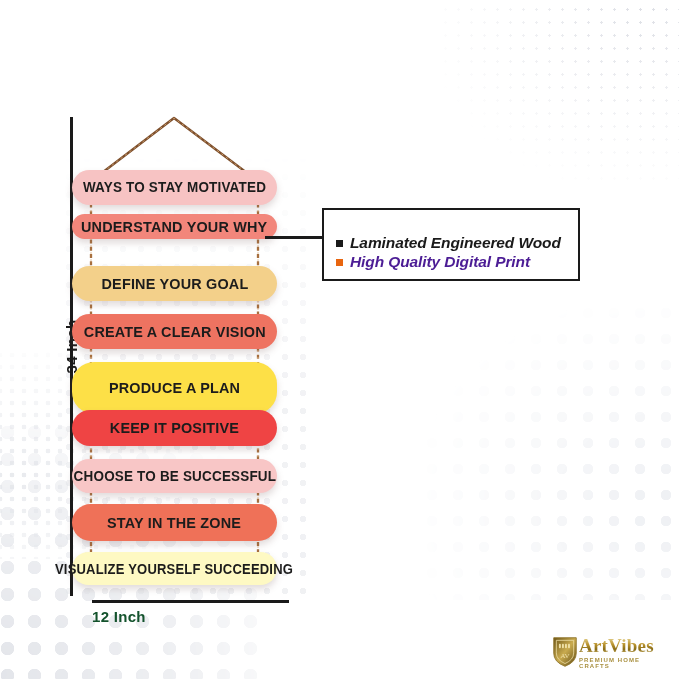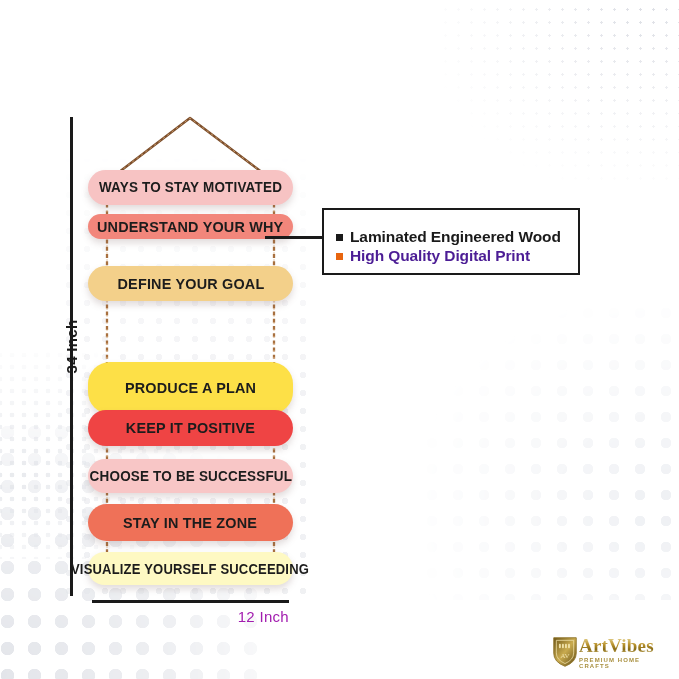--- a/index.html
+++ b/index.html
@@ -107,31 +107,31 @@
     font-weight: 700;
     color: #1a1a1a;
     letter-spacing: .3px;
     white-space: nowrap;
   }
   #label-width {
     position: absolute;
     left: 92px;
     top: 608px;
     width: 197px;
-    text-align: right;
+    text-align: left;
     font-size: 15px;
-    font-weight: 400;
-    color: #a21caf;
+    font-weight: 700;
+    color: #14532d;
     letter-spacing: .3px;
   }
 
   
   #board {
     position: absolute;
-    left: 88px;
+    left: 72px;
     top: 112px;
     width: 205px;
     height: 472px;
   }
   #rope-svg {
     position: absolute;
     left: 0;
     top: 0;
     width: 205px;
     height: 472px;
@@ -175,21 +175,22 @@
     background: #1a1a1a;
   }
   #legend-box {
     position: absolute;
     left: 322px;
     top: 208px;
     width: 258px;
     box-sizing: border-box;
     border: 2.5px solid #1a1a1a;
     background: #ffffff;
-    padding: 17px 10px 8px 12px;
+    padding: 23px 10px 8px 12px;
+    font-style: italic;
   }
   .legend-row {
     display: flex;
     align-items: center;
     gap: 7px;
     line-height: 1.24;
   }
   .legend-bullet {
     width: 7px;
     height: 7px;
@@ -277,20 +278,23 @@
 
     <div class="planks" id="planks">
         <div class="plank" style="top: 58px; height: 35px; background: rgb(247, 195, 195);">
           <span class="plank-label" style="font-size: 14.5px;">WAYS TO STAY MOTIVATED</span>
         </div>
         <div class="plank" style="top: 102px; height: 25px; background: rgb(242, 134, 123);">
           <span class="plank-label" style="font-size: 15.5px;">UNDERSTAND YOUR WHY</span>
         </div>
         <div class="plank" style="top: 154px; height: 35px; background: rgb(243, 208, 138);">
           <span class="plank-label" style="font-size: 15.5px;">DEFINE YOUR GOAL</span>
+        </div>
+        <div class="plank" style="top: 202px; height: 35px; background: rgb(238, 115, 97);">
+          <span class="plank-label" style="font-size: 15.5px;">CREATE A CLEAR VISION</span>
         </div>
         <div class="plank" style="top: 250px; height: 52px; background: #fde047;">
           <span class="plank-label" style="font-size: 15.5px;">PRODUCE A PLAN</span>
         </div>
         <div class="plank" style="top: 298px; height: 36px; background: #ef4444;">
           <span class="plank-label" style="font-size: 15.5px;">KEEP IT POSITIVE</span>
         </div>
         <div class="plank" style="top: 392px; height: 37px; background: rgb(239, 113, 88);">
           <span class="plank-label" style="font-size: 15.5px;">STAY IN THE ZONE</span>
         </div>

